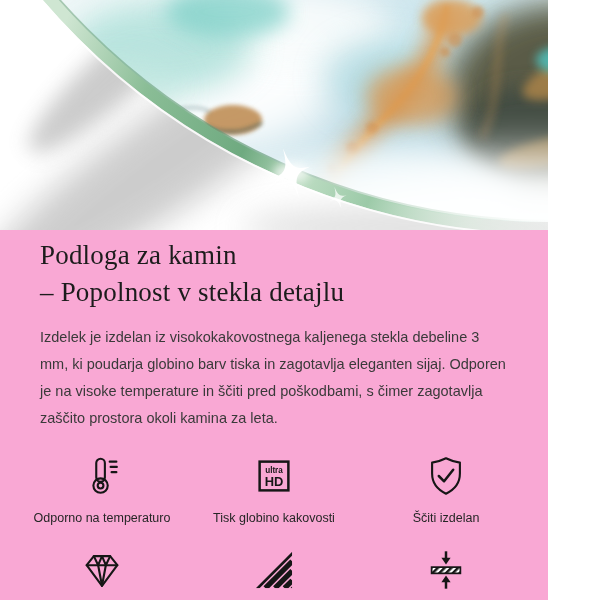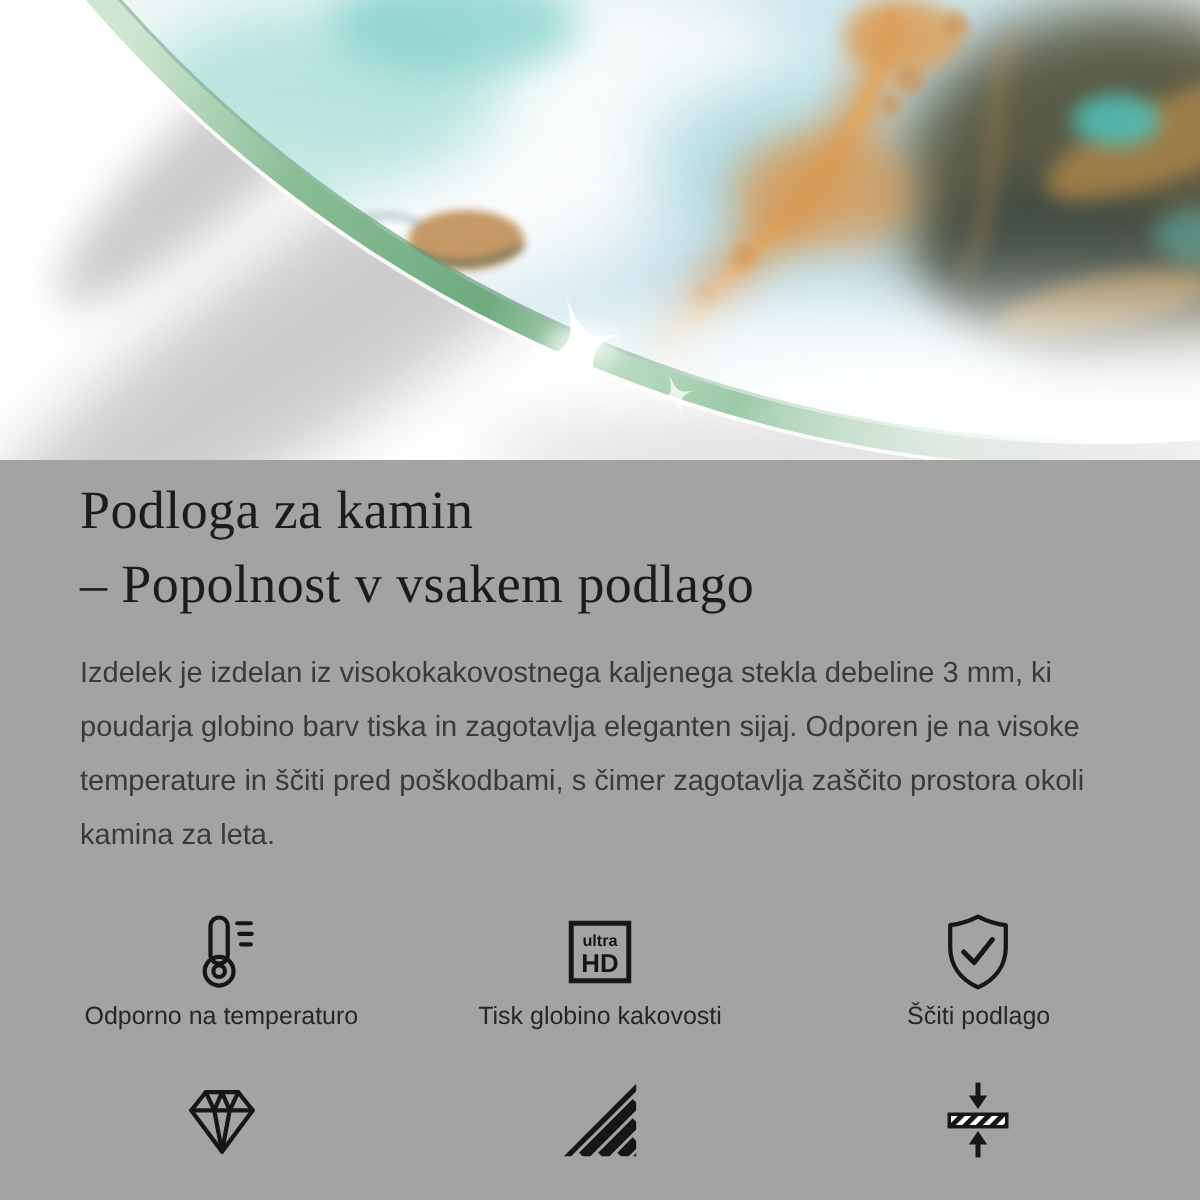--- a/index.html
+++ b/index.html
@@ -1,41 +1,41 @@
 <!DOCTYPE html>
 <html style="--text_heading: #1c1c1c; --text_body: #3a3a3a; --text_label: #262626; --icon: #161616; --page_background: #ffffff; --marble_light_blue: #b7d8e3; --marble_teal: #7fd0c8; --marble_turquoise: #4fbcb6; --marble_orange: #d9964f; --marble_gold: #c29a58; --marble_dark_olive: #565741; --marble_dark_teal: #3d4a42; --glass_edge_green: #6faa80; --glass_edge_light: #cfe6d2; --shadow_gray: #9b9b9b;"><head>
 <meta charset="utf-8">
 <style>
   html,body{margin:0;padding:0;}
   body{
     width:600px;height:600px;overflow:hidden;background:#ffffff;
     font-family:"Liberation Sans", sans-serif;color:#333333;
   }
-  .page{width:600px;height:600px;position:relative;background:#a3a3a3;}
+  .page{width:548px;height:600px;position:relative;background:#f9a8d4;}
   .hero{height:230px;margin:0;position:relative;overflow:hidden;background:#ffffff;}
   .hero svg{position:absolute;left:0;top:0;}
   .content{padding:0 40px;}
   h1{
     font-family:"Liberation Serif", serif;font-weight:400;
     font-size:27px;line-height:37px;letter-spacing:0.2px;
     color:var(--text_heading,#1c1c1c);margin:7px 0 0;
   }
   h1 .h-line{display:block;}
   .desc{
     font-size:14.5px;line-height:27px;max-width:530px;
     color:var(--text_body,#3a3a3a);margin:13px 0 0;
   }
   .features{
     margin:21px -24px 0;
     display:grid;grid-template-columns:repeat(3,1fr);row-gap:21px;
   }
   .feature{display:flex;flex-direction:column;align-items:center;}
   .ficon{height:46px;display:flex;align-items:center;justify-content:center;color:var(--icon,#161616);}
   .ficon svg{display:block;}
-  .flabel{font-size:12.5px;line-height:15px;margin-top:2px;text-align:center;color:var(--text_label,#262626);}
+  .flabel{font-size:12.5px;line-height:15px;margin-top:12px;text-align:center;color:var(--text_label,#262626);}
   .icon-stroke{stroke:currentColor;fill:none;stroke-width:2.2;stroke-linecap:round;stroke-linejoin:round;}
 </style>
 </head>
 <body>
 
 <div class="page">
 
   <figure class="hero">
     <svg width="600" height="230" viewBox="0 0 600 230" role="img">
       <defs>
@@ -138,21 +138,21 @@
         <g transform="translate(338,198) rotate(-18) scale(0.45)" opacity="0.75">
           <path d="M0,-26 C1.6,-5 5,-1.6 20,0 C5,1.6 1.6,5 0,26 C-1.6,5 -5,1.6 -20,0 C-5,-1.6 -1.6,-5 0,-26 Z" fill="#ffffff"></path>
         </g>
       </g>
     </svg>
   </figure>
 
   <section class="content">
     <h1>
       <span class="h-line">Podloga za kamin</span>
-      <span class="h-line">– Popolnost v vsakem podlago</span>
+      <span class="h-line">– Popolnost v stekla detajlu</span>
     </h1>
 
     <p class="desc">Izdelek je izdelan iz visokokakovostnega kaljenega stekla debeline 3 mm, ki poudarja globino barv tiska in zagotavlja eleganten sijaj. Odporen je na visoke temperature in ščiti pred poškodbami, s čimer zagotavlja zaščito prostora okoli kamina za leta.</p>
 
     <div class="features">
 
       <div class="feature">
         <div class="ficon">
           <svg width="46" height="46" viewBox="0 0 48 48">
             <g class="icon-stroke">
@@ -181,21 +181,21 @@
 
       <div class="feature">
         <div class="ficon">
           <svg width="46" height="46" viewBox="0 0 48 48">
             <g class="icon-stroke">
               <path d="M24,5.5 C29,8 34,9.5 38.5,10 L38.5,21.5 C38.5,31.5 32.5,38.5 24,42.5 C15.5,38.5 9.5,31.5 9.5,21.5 L9.5,10 C14,9.5 19,8 24,5.5 Z"></path>
               <path d="M16.5 24 L22 29.5 L31.5 17.5" stroke-width="2.6"></path>
             </g>
           </svg>
         </div>
-        <div class="flabel">Ščiti podlago</div>
+        <div class="flabel">Ščiti izdelan</div>
       </div>
 
       <div class="feature">
         <div class="ficon">
           <svg width="46" height="46" viewBox="0 0 48 48">
             <g class="icon-stroke" stroke-width="2">
               <path d="M8,19 L15.5,9.5 L32.5,9.5 L40,19 L24,40.5 Z"></path>
               <path d="M8,19 L40,19"></path>
               <path d="M15.5,9.5 L20,19 L24,9.5 L28,19 L32.5,9.5"></path>
               <path d="M20,19 L24,40.5 L28,19"></path>

